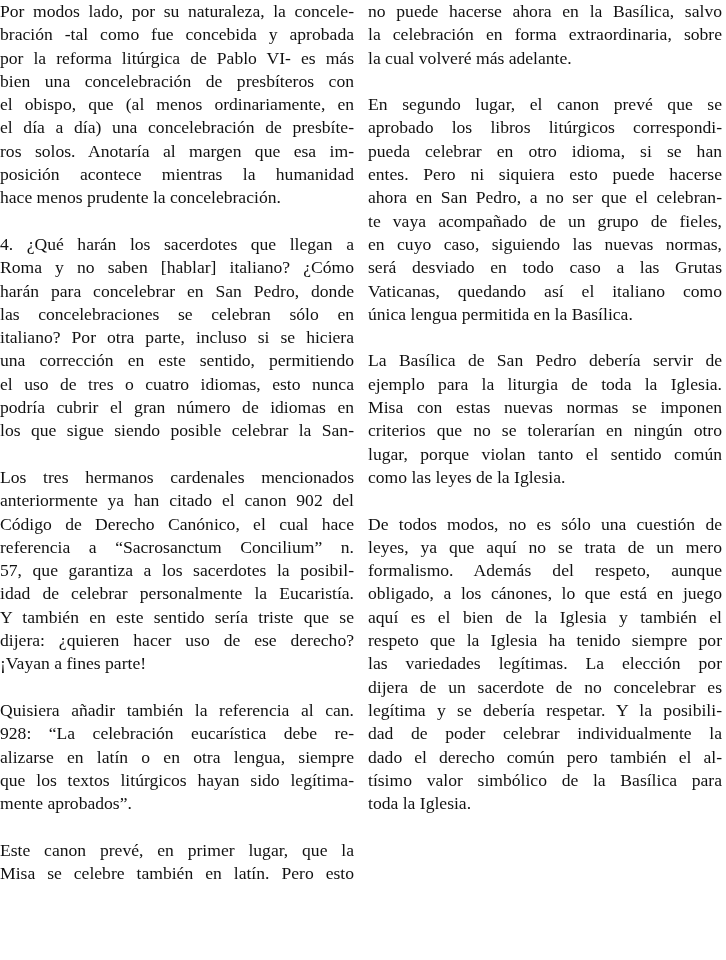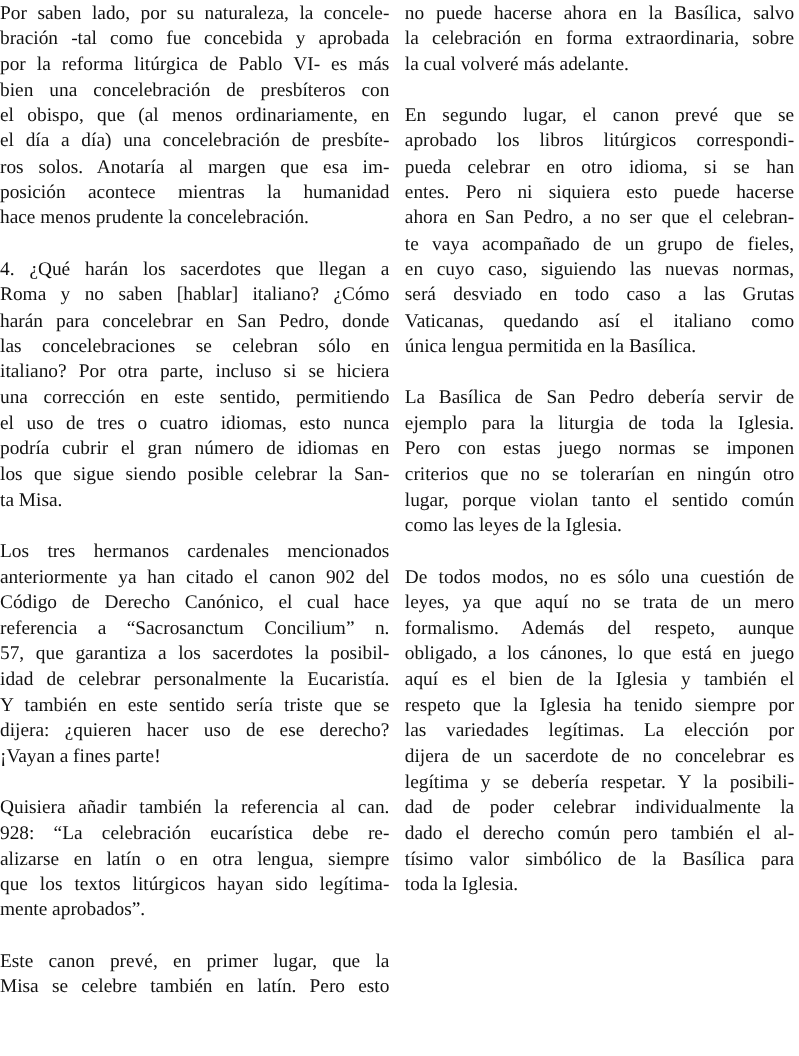--- a/index.html
+++ b/index.html
@@ -12,42 +12,41 @@
   .line { display: block; height: 23.3px; line-height: 23.3px; font-size: 17.6px;
           text-align: justify; text-align-last: justify; white-space: nowrap; overflow: visible; }
   .line.last { text-align-last: left; }
   .gap { height: 23.3px; }
 </style>
 </head>
 <body>
 
 <div class="col col-left" id="col0">
     <div class="para">
-      <span class="line">Por saben lado, por su naturaleza, la concele-</span>
+      <span class="line">Por modos lado, por su naturaleza, la concele-</span>
       <span class="line">bración -tal como fue concebida y aprobada</span>
       <span class="line">por la reforma litúrgica de Pablo VI- es más</span>
       <span class="line">bien una concelebración de presbíteros con</span>
       <span class="line">el obispo, que (al menos ordinariamente, en</span>
       <span class="line">el día a día) una concelebración de presbíte-</span>
       <span class="line">ros solos. Anotaría al margen que esa im-</span>
       <span class="line">posición acontece mientras la humanidad</span>
       <span class="line last">hace menos prudente la concelebración.</span>
     </div>
     <div class="gap"></div>
     <div class="para">
       <span class="line">4. ¿Qué harán los sacerdotes que llegan a</span>
       <span class="line">Roma y no saben [hablar] italiano? ¿Cómo</span>
       <span class="line">harán para concelebrar en San Pedro, donde</span>
       <span class="line">las concelebraciones se celebran sólo en</span>
       <span class="line">italiano? Por otra parte, incluso si se hiciera</span>
       <span class="line">una corrección en este sentido, permitiendo</span>
       <span class="line">el uso de tres o cuatro idiomas, esto nunca</span>
       <span class="line">podría cubrir el gran número de idiomas en</span>
       <span class="line">los que sigue siendo posible celebrar la San-</span>
-      <span class="line last">ta Misa.</span>
     </div>
     <div class="gap"></div>
     <div class="para">
       <span class="line">Los tres hermanos cardenales mencionados</span>
       <span class="line">anteriormente ya han citado el canon 902 del</span>
       <span class="line">Código de Derecho Canónico, el cual hace</span>
       <span class="line">referencia a “Sacrosanctum Concilium” n.</span>
       <span class="line">57, que garantiza a los sacerdotes la posibil-</span>
       <span class="line">idad de celebrar personalmente la Eucaristía.</span>
       <span class="line">Y también en este sentido sería triste que se</span>
@@ -84,21 +83,21 @@
       <span class="line">te vaya acompañado de un grupo de fieles,</span>
       <span class="line">en cuyo caso, siguiendo las nuevas normas,</span>
       <span class="line">será desviado en todo caso a las Grutas</span>
       <span class="line">Vaticanas, quedando así el italiano como</span>
       <span class="line last">única lengua permitida en la Basílica.</span>
     </div>
     <div class="gap"></div>
     <div class="para">
       <span class="line">La Basílica de San Pedro debería servir de</span>
       <span class="line">ejemplo para la liturgia de toda la Iglesia.</span>
-      <span class="line">Pero con estas juego normas se imponen</span>
+      <span class="line">Misa con estas nuevas normas se imponen</span>
       <span class="line">criterios que no se tolerarían en ningún otro</span>
       <span class="line">lugar, porque violan tanto el sentido común</span>
       <span class="line last">como las leyes de la Iglesia.</span>
     </div>
     <div class="gap"></div>
     <div class="para">
       <span class="line">De todos modos, no es sólo una cuestión de</span>
       <span class="line">leyes, ya que aquí no se trata de un mero</span>
       <span class="line">formalismo. Además del respeto, aunque</span>
       <span class="line">obligado, a los cánones, lo que está en juego</span>

